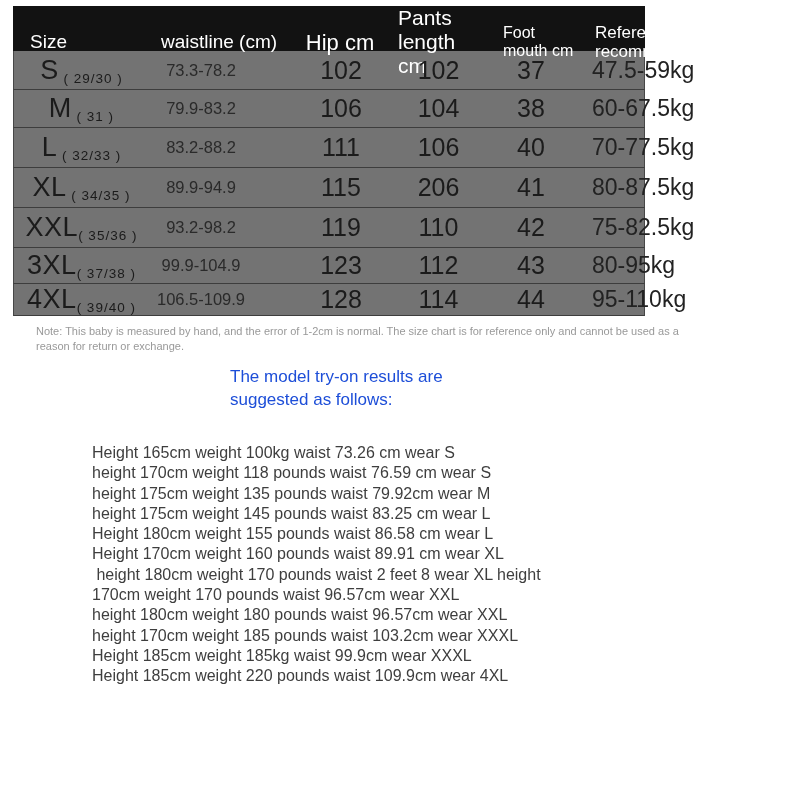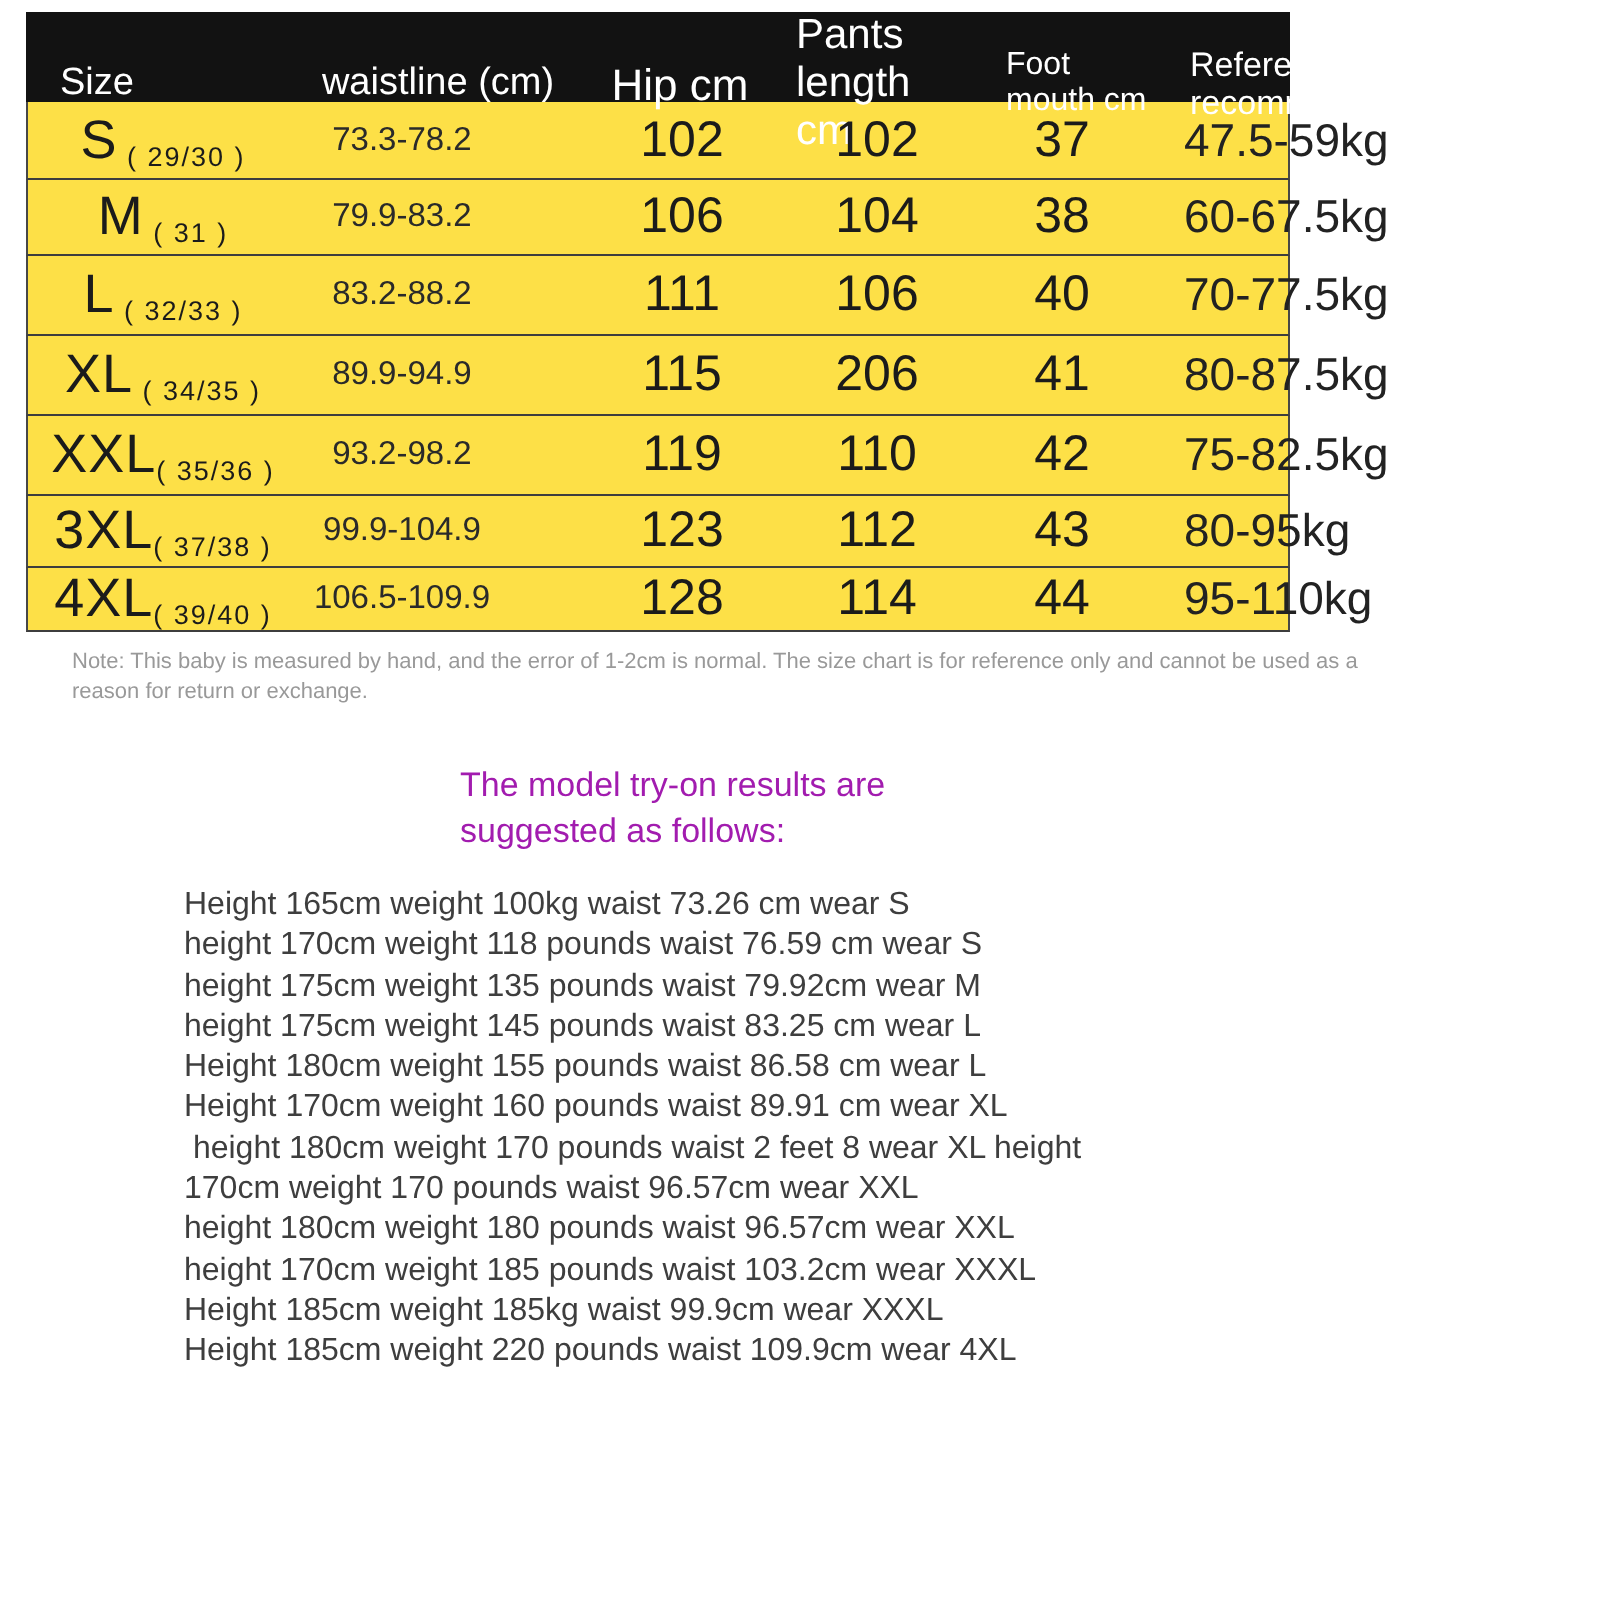--- a/index.html
+++ b/index.html
@@ -31,21 +31,21 @@
   .h-foot  { font-size: 16px; padding-left: 18px; }
   .h-ref   { font-size: 17px; padding-left: 20px; }
 
   .trow {
     display: grid;
     grid-template-columns: 135px 142px 100px 95px 90px 203px;
     align-items: center;
     border-bottom: 1.5px solid #3d3d3d;
     border-left: 1.5px solid #474747;
     border-right: 1.5px solid #474747;
-    background: #fde047;
+    background: #737373;
   }
   .trow:nth-of-type(1) { height: 37px; }
   .trow:nth-of-type(2) { height: 38px; }
   .trow:nth-of-type(3) { height: 37px; }
   .trow:nth-of-type(4) { height: 39px; }
   .trow:nth-of-type(5) { height: 39px; }
   .trow:nth-of-type(6) { height: 39px; }
   .trow:nth-of-type(7) { height: 35px; }
 
   .c-size { text-align: center; font-size: 27px; letter-spacing: 0.5px; }
@@ -58,23 +58,23 @@
   .note {
     position: absolute; left: 36px; top: 324px;
     width: 700px;
     font-size: 11px; line-height: 15px;
     color: #999999;
   }
   .note span { display: block; }
 
   
   .tryon-heading {
-    position: absolute; left: 230px; top: 382px;
+    position: absolute; left: 230px; top: 366px;
     font-size: 17px; line-height: 22.5px;
-    color: #a21caf;
+    color: #1d4ed8;
   }
   .tryon-heading span { display: block; }
 
   .tryon-list {
     position: absolute; left: 92px; top: 443px;
     font-size: 16px; line-height: 20.3px;
     color: #3e3e3e;
   }
   .tryon-list div { white-space: pre; }
 </style>

